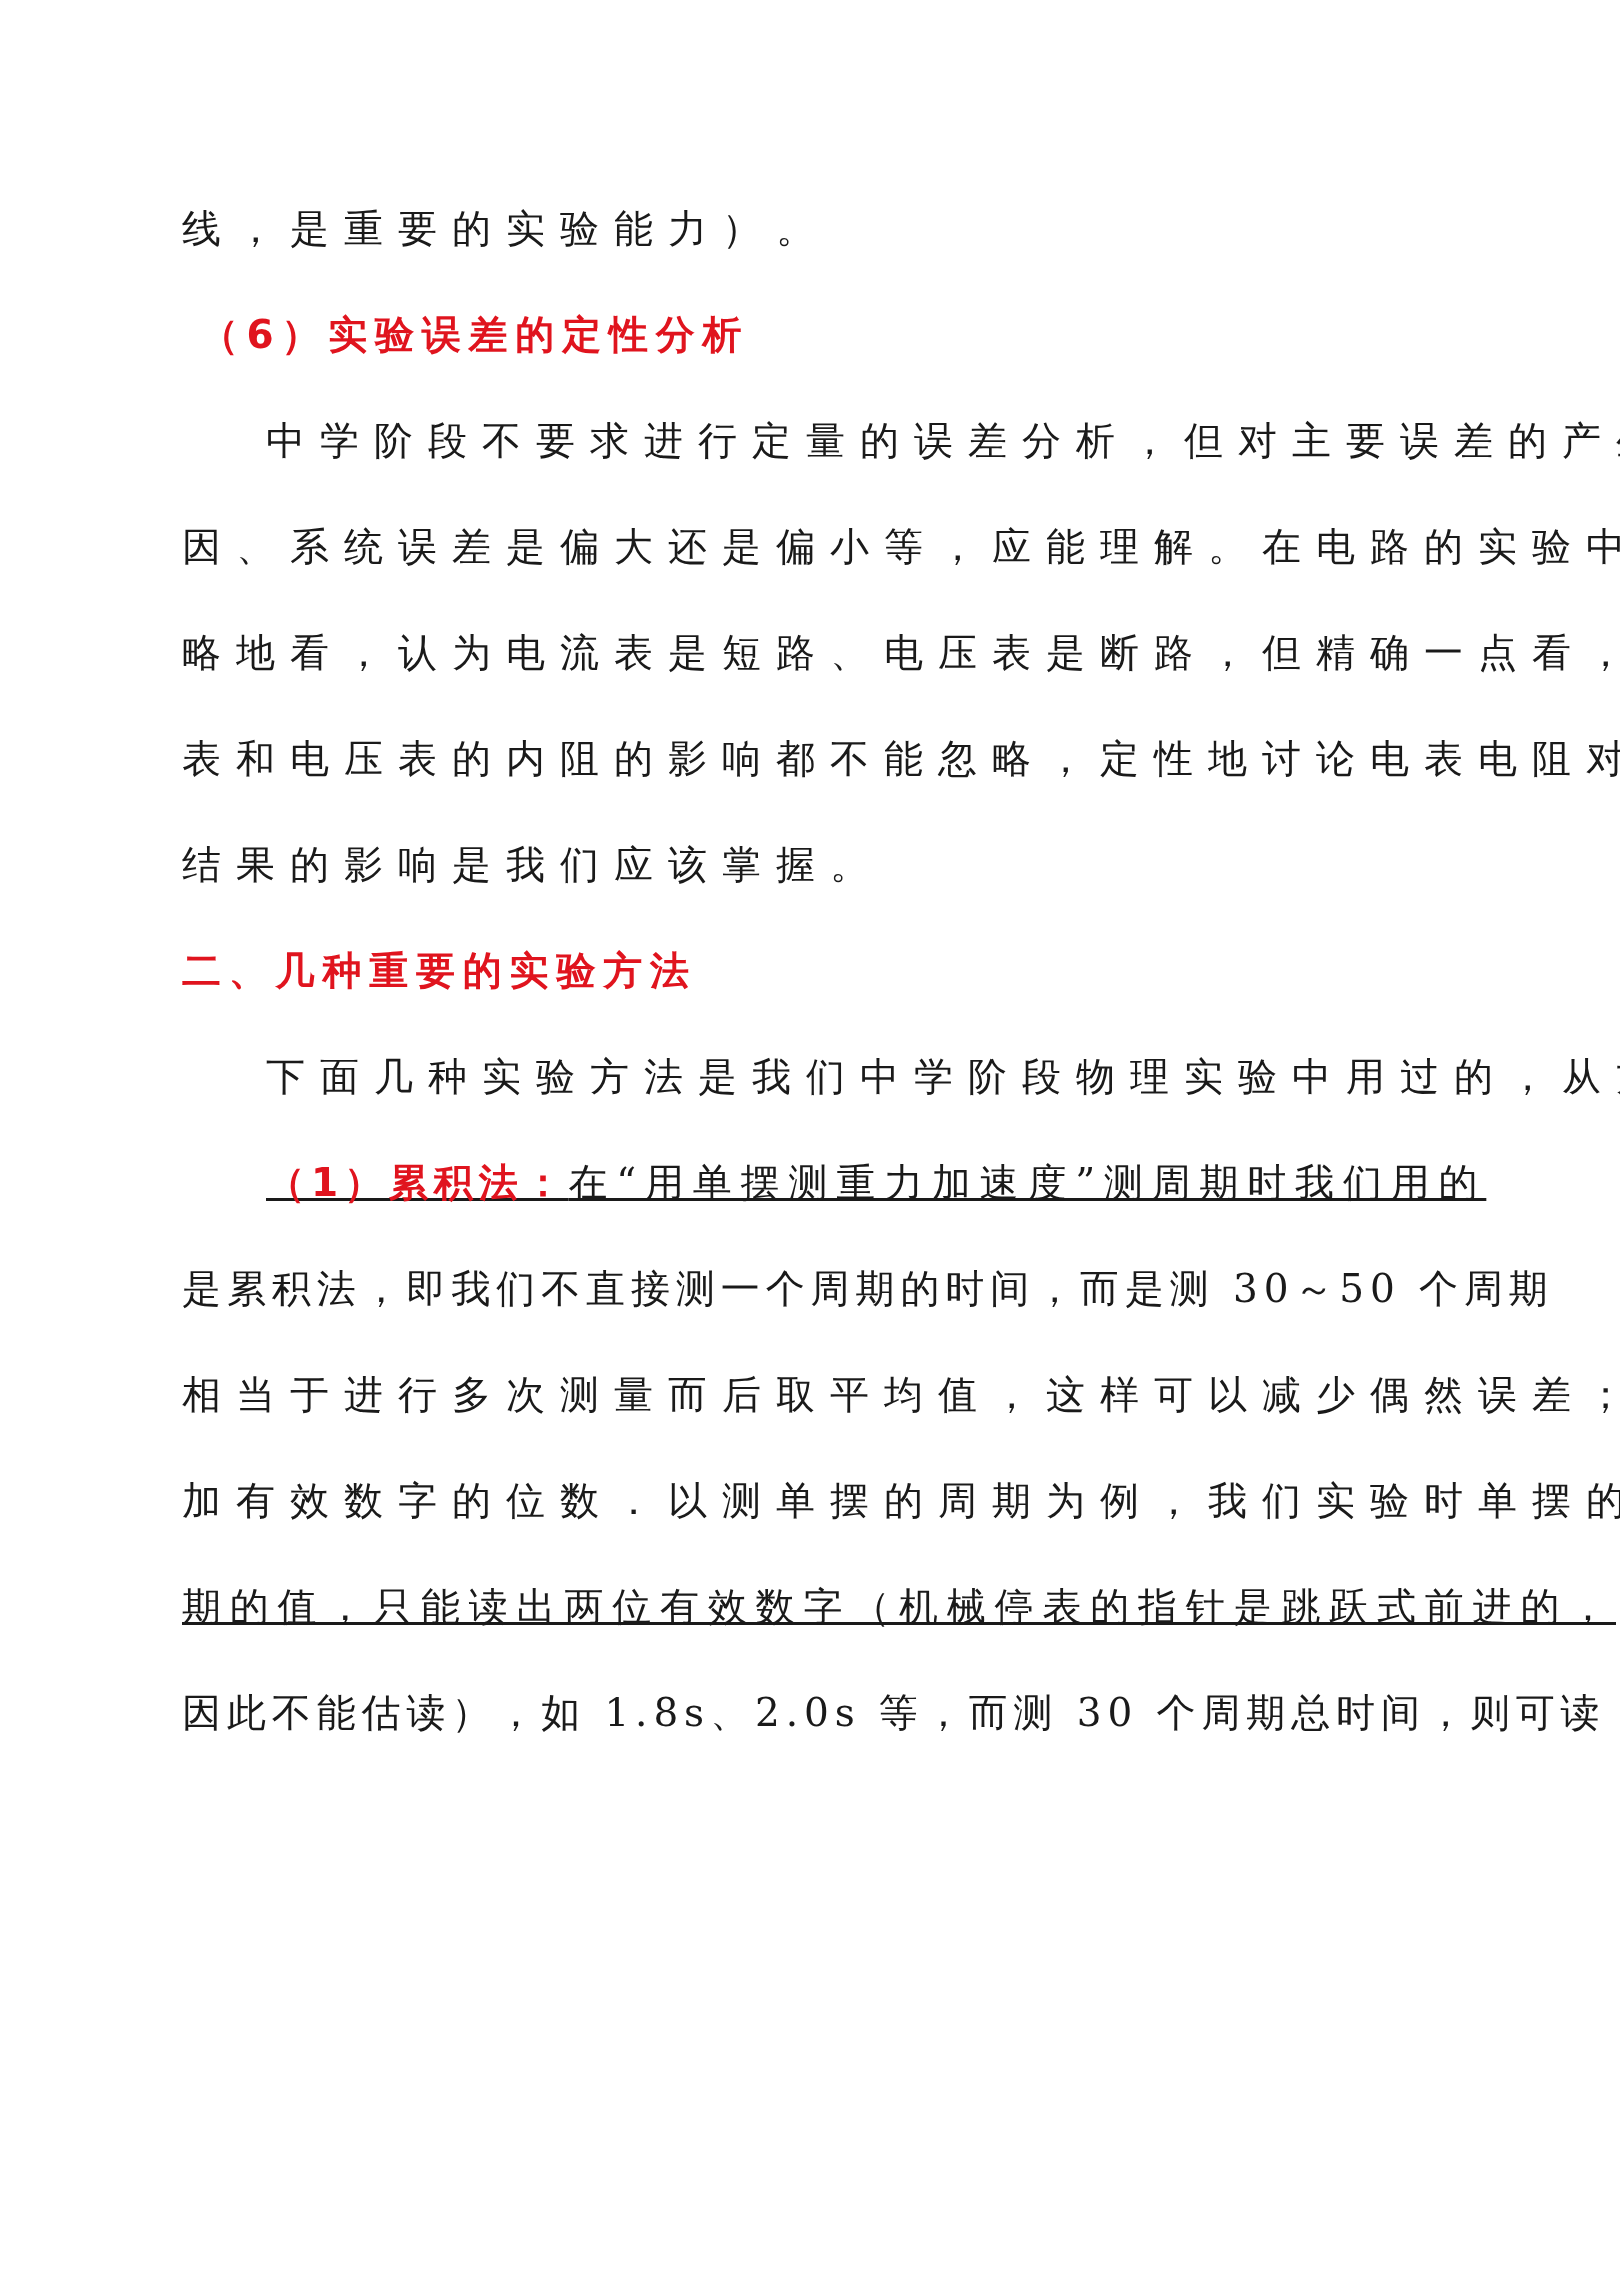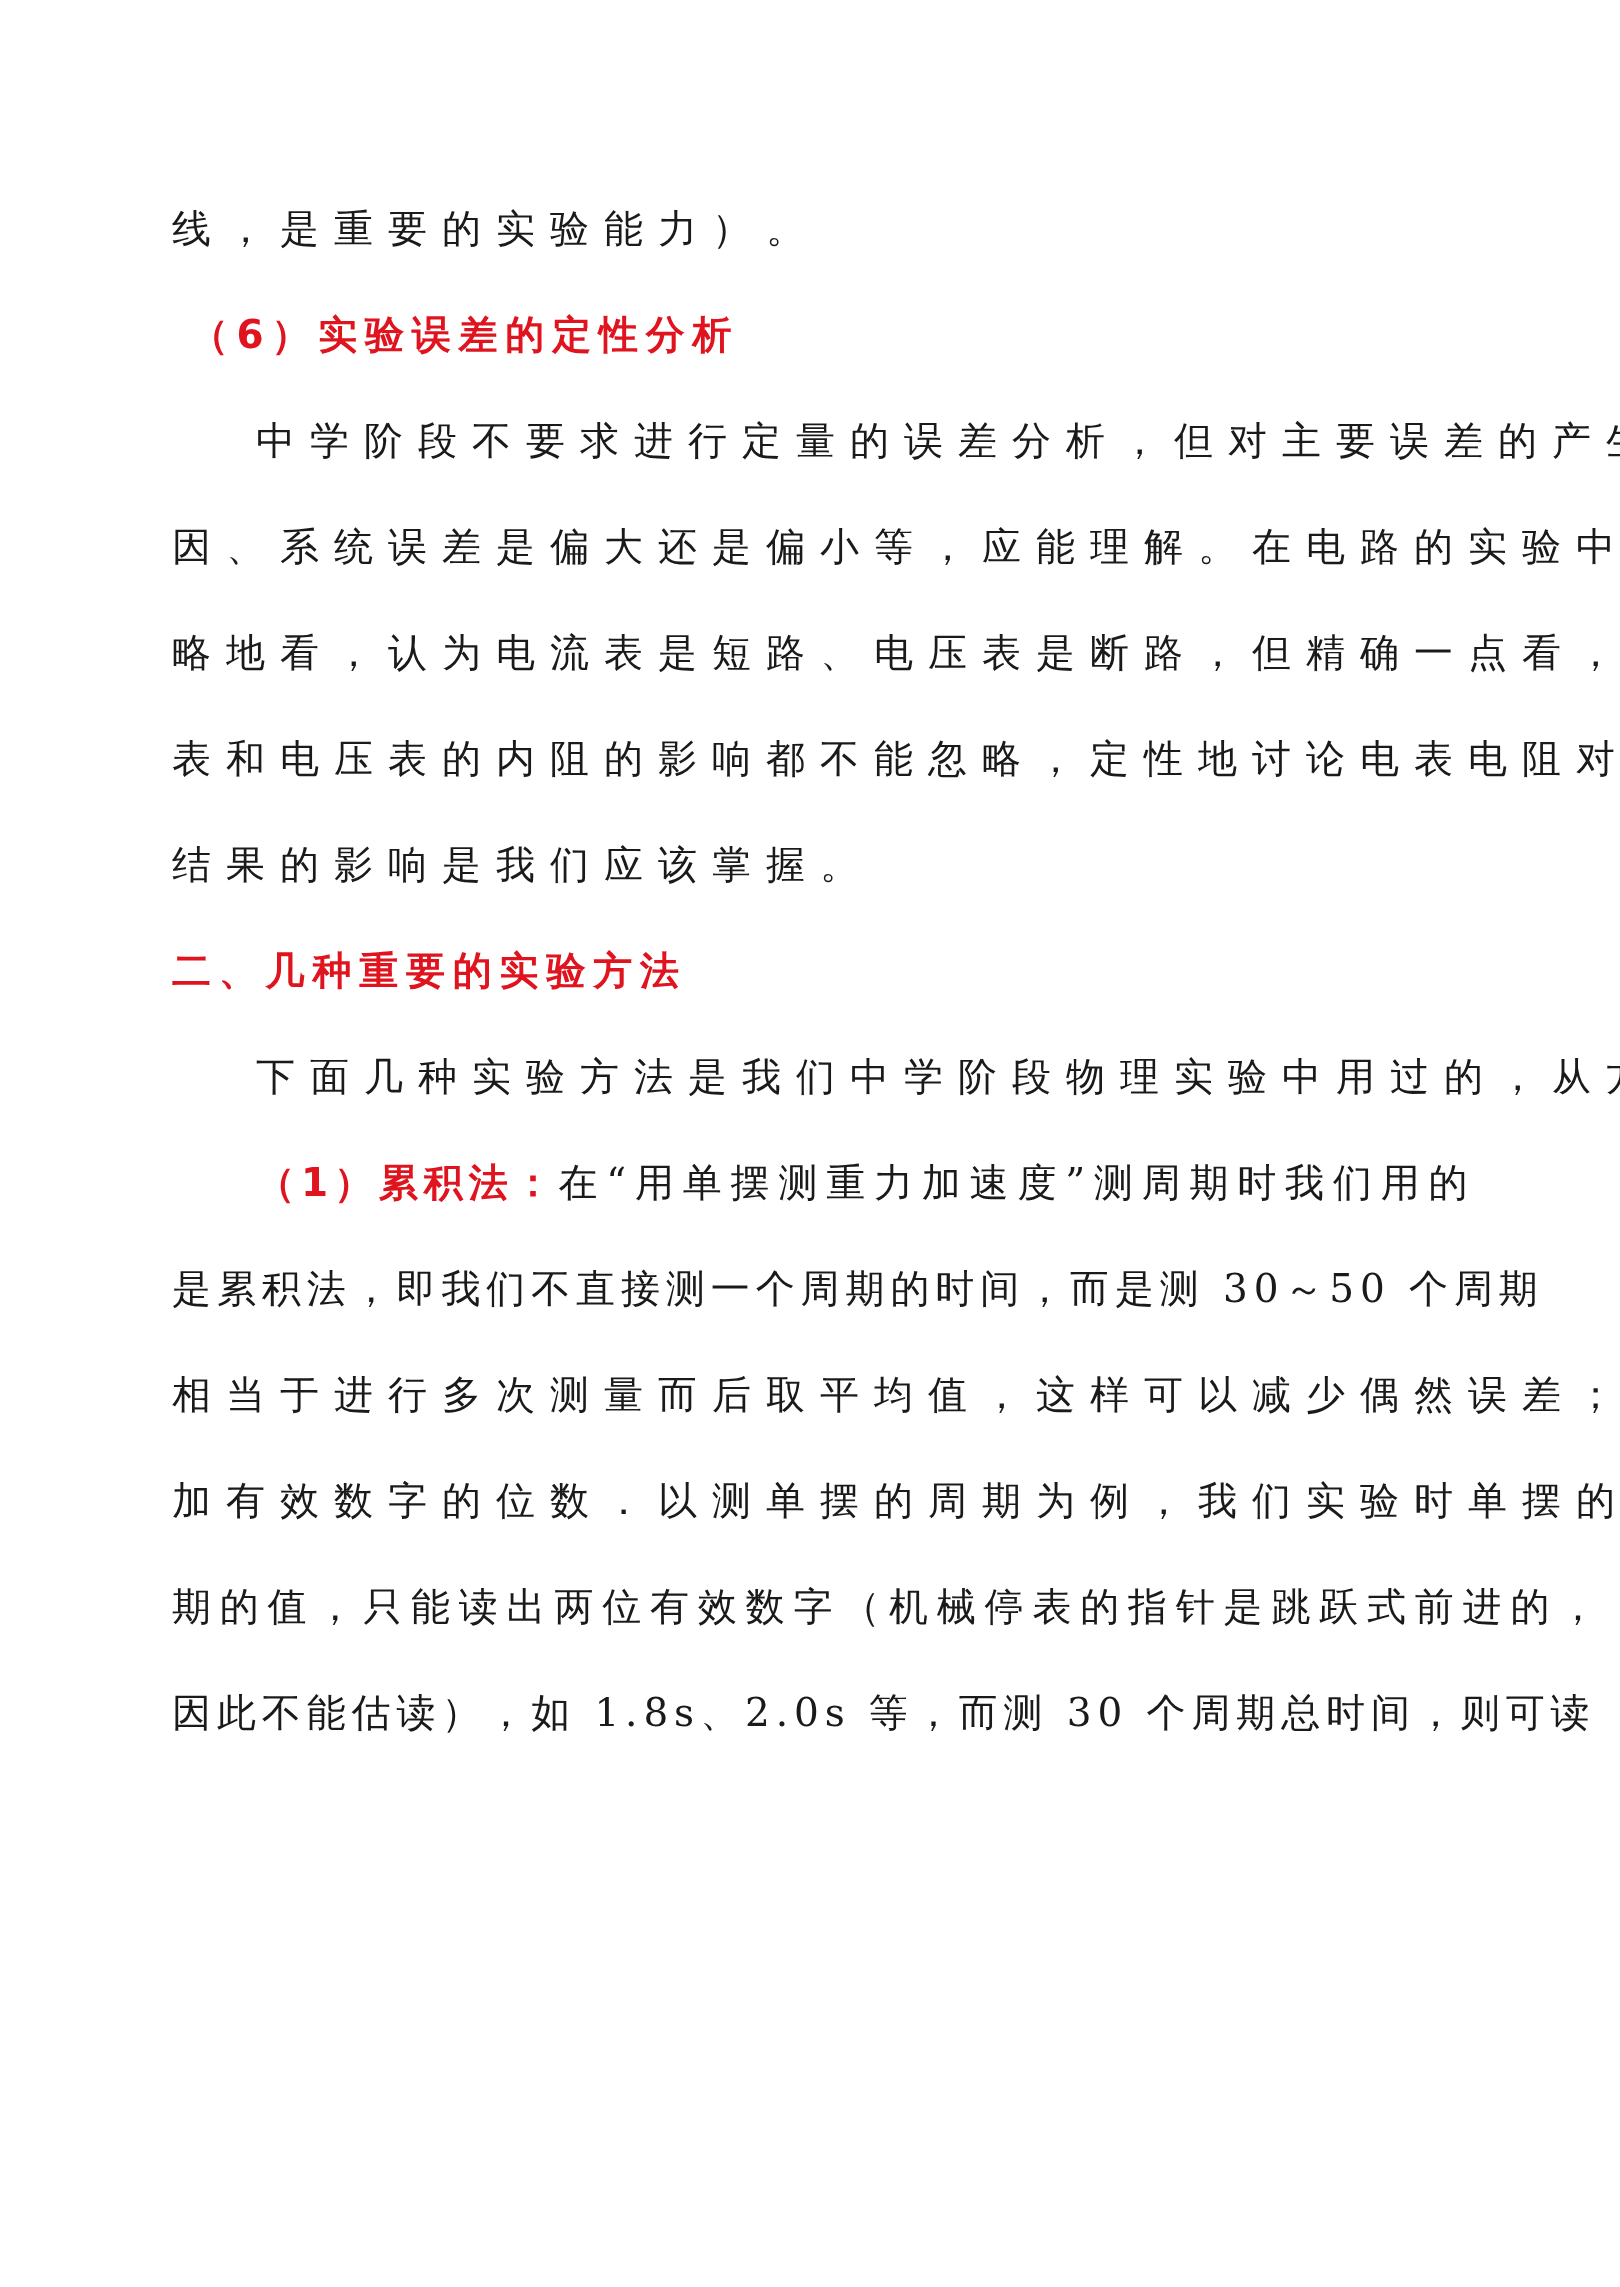--- a/index.html
+++ b/index.html
@@ -10,21 +10,21 @@
     body {
       width: 1620px;
       height: 2288px;
       position: relative;
       overflow: hidden;
       font-family: "DejaVu Serif", "Liberation Serif", serif;
       color: #1a1a1a;
     }
     .page {
       position: absolute;
-      left: 172px;
+      left: 182px;
       top: 201px;
       width: 1237px;
     }
     .line {
       height: 106px;
       line-height: 55px;
       font-size: 39px;
       letter-spacing: 15px;
       white-space: nowrap;
       overflow: visible;
@@ -36,21 +36,21 @@
       font-weight: bold;
       font-family: "DejaVu Sans", "Liberation Sans", sans-serif;
       letter-spacing: 7.8px;
     }
     .red-label {
       color: #e0141e;
       font-weight: bold;
       font-family: "DejaVu Sans", "Liberation Sans", sans-serif;
       letter-spacing: 5.9px;
     }
-    .tight { letter-spacing: 8.8px; }
+    .tight { letter-spacing: 8.8px; text-decoration: underline; }
     .tighter { letter-spacing: 5.9px; text-align: center; }
   </style>
 </head>
 <body>
 
 <div class="page">
   <div class="line">线，是重要的实验能力）。</div>
   <div class="line head6">
     <span class="heading">（6）实验误差的定性分析</span>
   </div>

